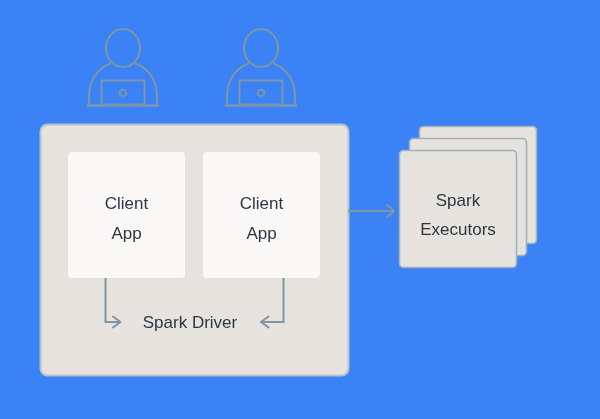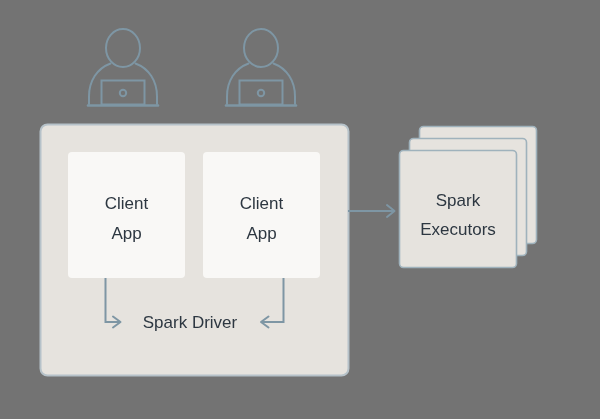--- a/index.html
+++ b/index.html
@@ -10,21 +10,21 @@
     width: 600px;
     height: 419px;
     background: #edece8;
     font-family: "Liberation Sans", sans-serif;
     overflow: hidden;
   }
   #canvas {
     position: relative;
     width: 600px;
     height: 419px;
-    background: #737373;
+    background: #3b82f6;
   }
   svg#diagram {
     position: absolute;
     left: 0;
     top: 0;
     width: 600px;
     height: 419px;
     display: block;
   }
   .card-text {

